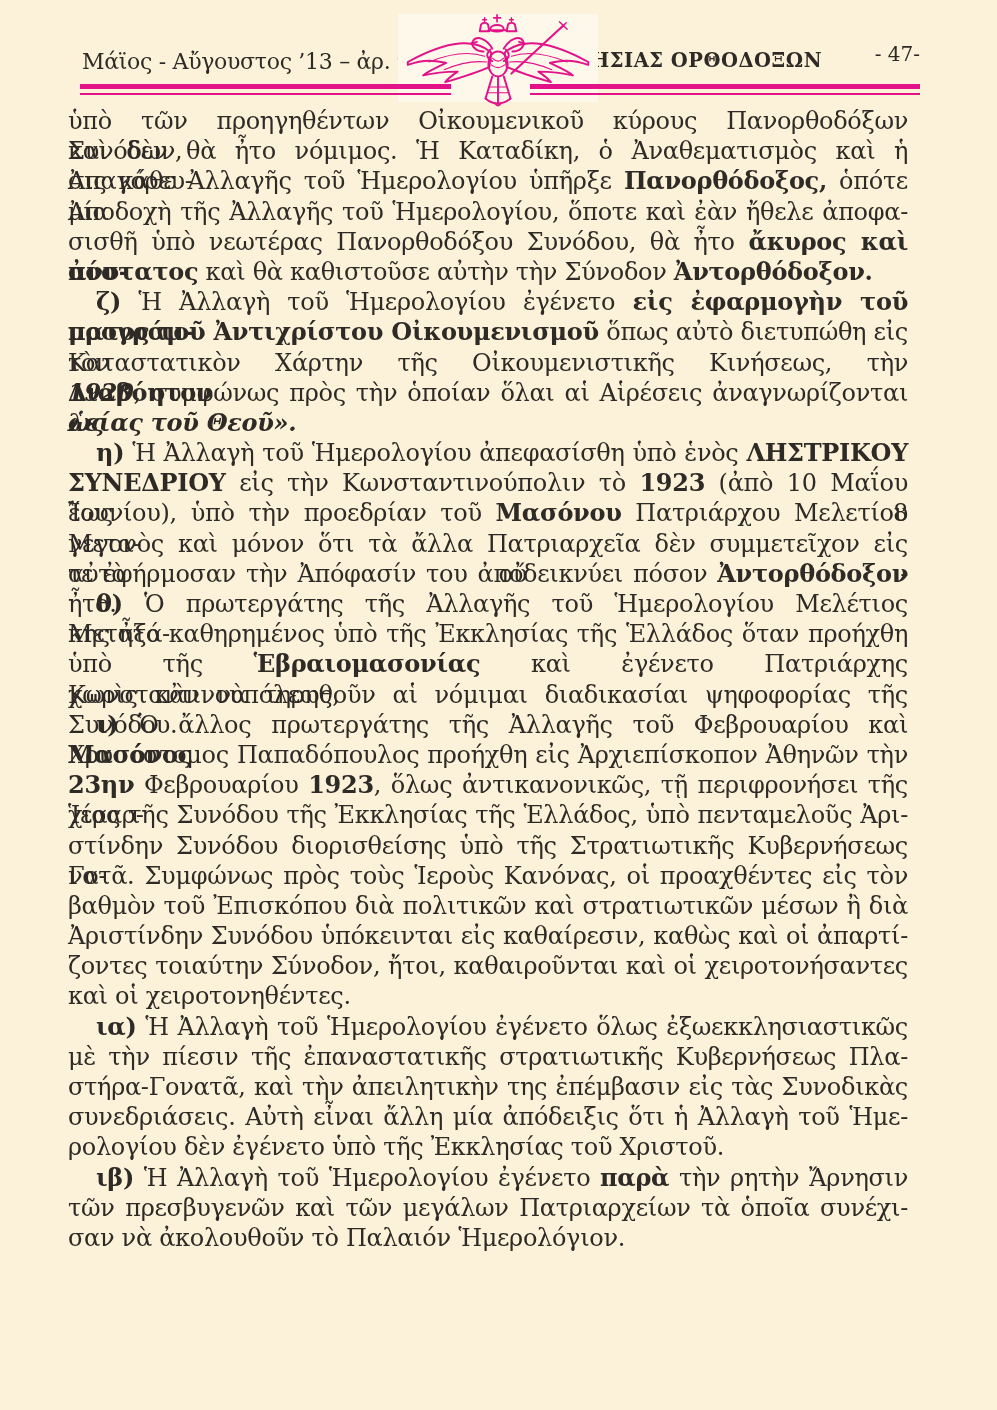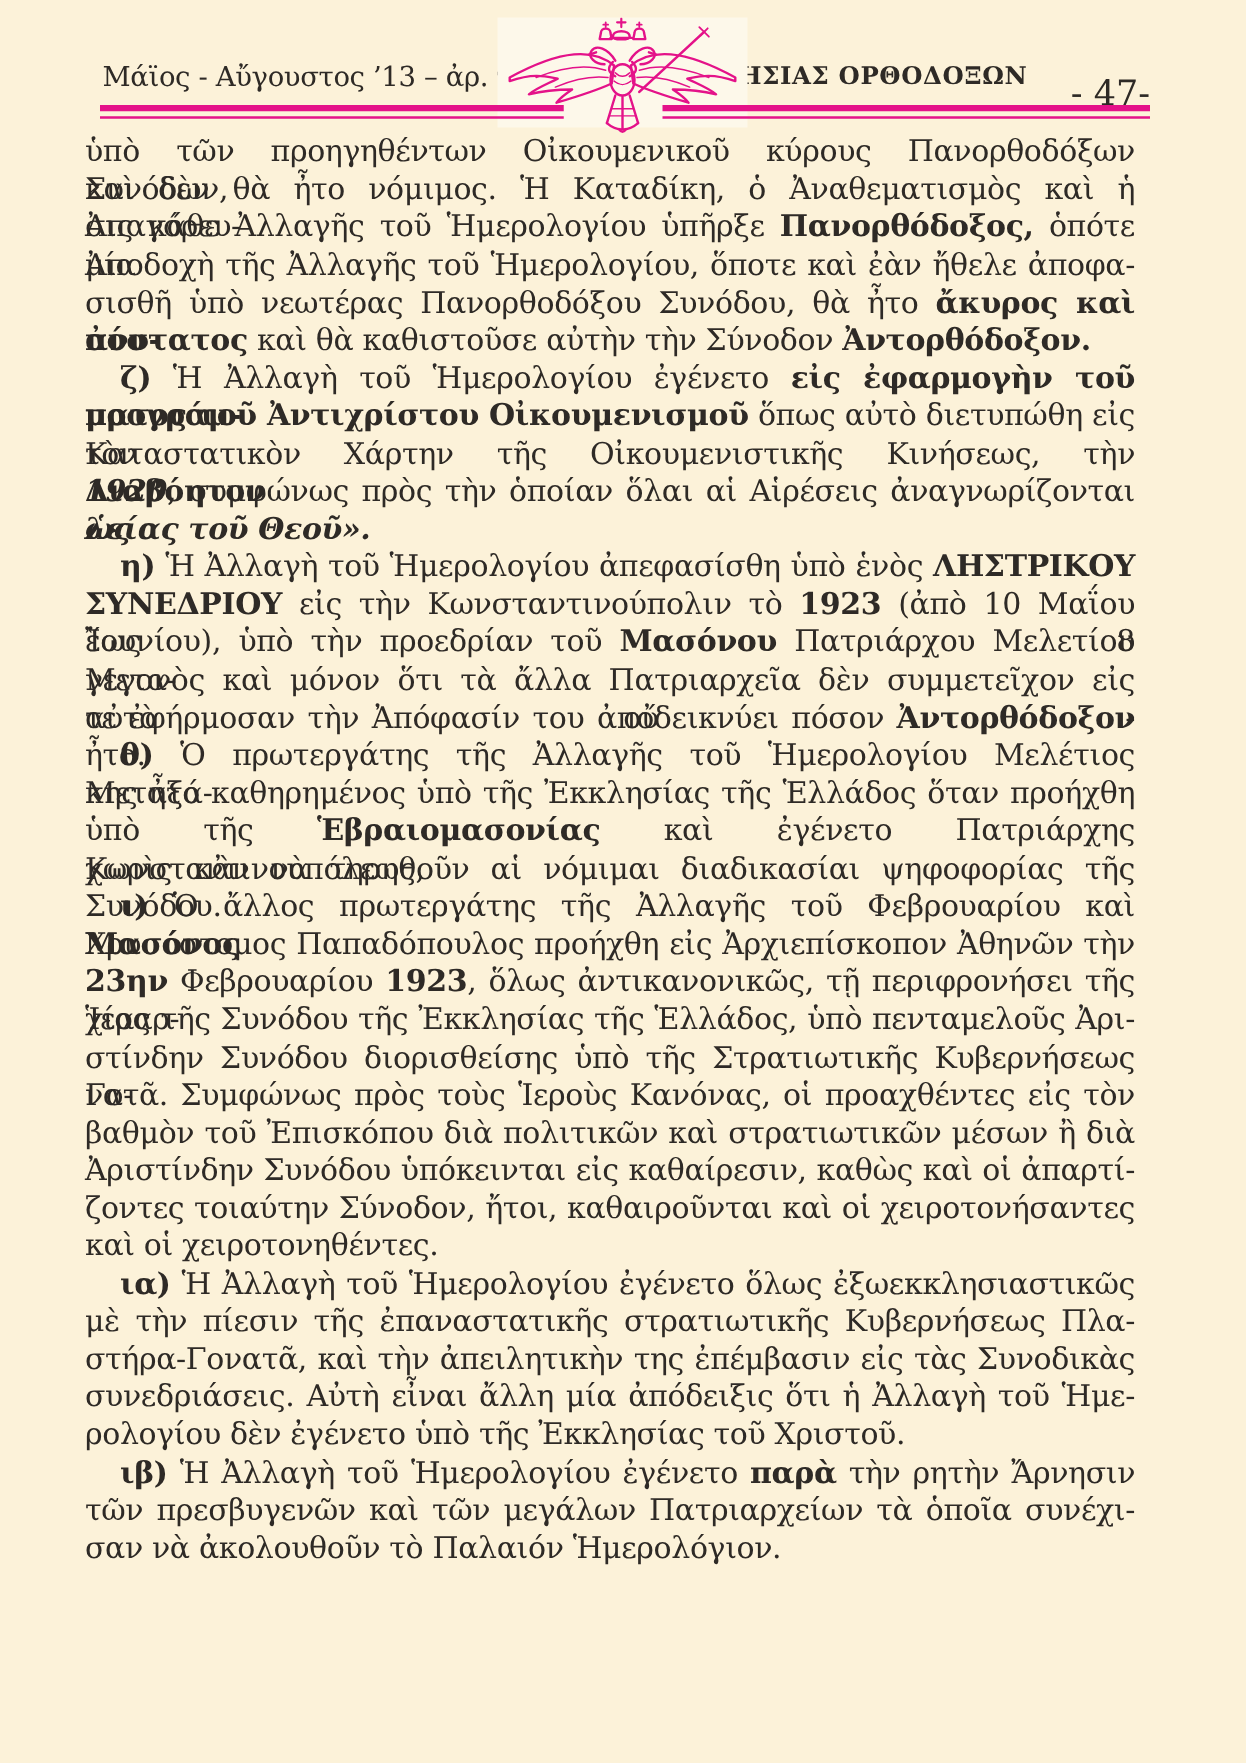--- a/index.html
+++ b/index.html
@@ -17,22 +17,22 @@
   .issue-info{
     position:absolute;left:2px;top:4px;
     font-size:22px;white-space:nowrap;letter-spacing:-0.3px;
   }
   .issue-number{font-weight:bold;font-size:24px;}
   .journal-title{
     position:absolute;right:98px;top:7px;
     font-size:19.5px;font-weight:bold;letter-spacing:0.5px;white-space:nowrap;
   }
   .page-number{
-    position:absolute;right:0;top:16px;
-    font-size:28px;white-space:nowrap;
+    position:absolute;right:0;top:0;
+    font-size:20px;white-space:nowrap;
   }
   
   .emblem-box{
     position:absolute;left:398px;top:14px;width:200px;height:88px;
     background:#fdf8ea;z-index:1;
   }
   .rule{position:absolute;background:#e41289;z-index:2;}
   .rule.thick{top:84px;height:5px;}
   .rule.thin{top:93px;height:2px;}
   .rule.left{left:80px;width:371px;}

